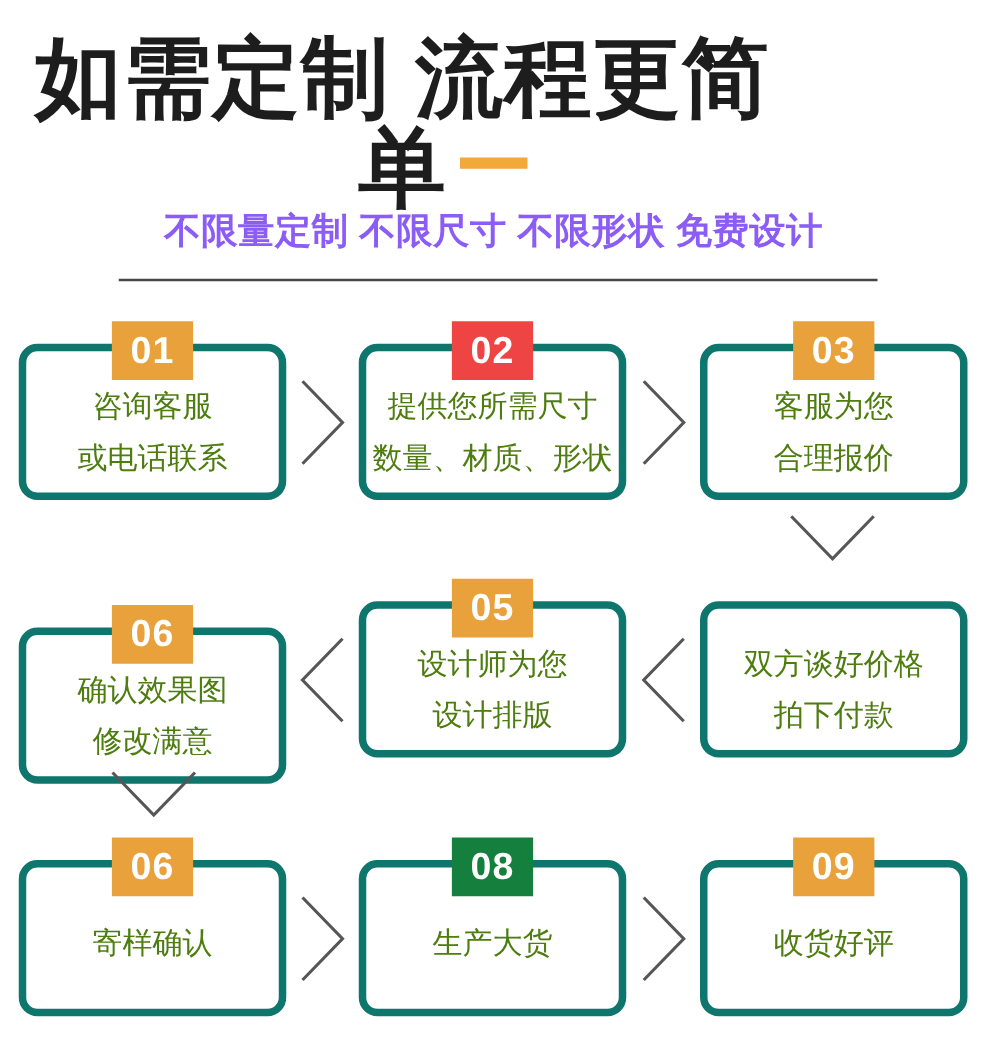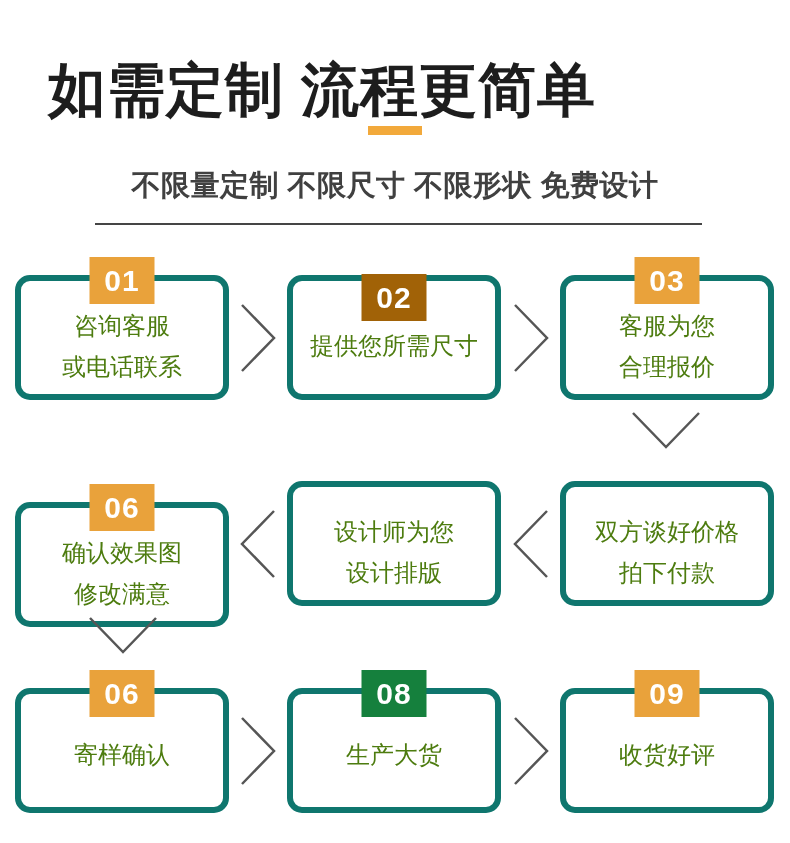--- a/index.html
+++ b/index.html
@@ -1,25 +1,25 @@
 <!DOCTYPE html>
 <html><head>
 <meta charset="utf-8">
 <style>
   html,body{margin:0;padding:0;background:#ffffff;}
   body{font-family:"Liberation Sans","DejaVu Sans",sans-serif;}
   .stage{position:relative;width:790px;height:843px;background:#ffffff;overflow:hidden;margin:0 auto;}
 
   
   .title{position:absolute;top:26px;left:0;width:644px;text-align:center;
-         font-size:58px;line-height:72px;font-weight:bold;color:#1d1d1d;letter-spacing:1px;margin-top:28px;}
+         font-size:70px;line-height:72px;font-weight:bold;color:#1d1d1d;letter-spacing:1px;}
   .dash{position:absolute;top:126px;left:50%;transform:translateX(-50%);
         width:54px;height:9px;background:#F2A93B;}
   .subtitle{position:absolute;top:166px;left:0;width:790px;text-align:center;
-            font-size:29px;line-height:38px;font-weight:bold;color:#404040;letter-spacing:0.5px;}
+            font-size:29px;line-height:38px;font-weight:bold;color:#8b5cf6;letter-spacing:0.5px;}
   .divider{position:absolute;top:223px;left:95px;width:607px;height:2px;background:#454545;}
 
   
   .step{position:absolute;width:214px;height:125px;background:#fff;
         border:6px solid #0f766e;border-radius:15px;box-sizing:border-box;
         display:flex;align-items:center;justify-content:center;}
   .badge{position:absolute;top:-24px;left:50%;transform:translateX(-50%);
          width:65px;height:47px;background:#E9A23B;color:#ffffff;
          display:flex;align-items:center;justify-content:center;
          font-size:30px;font-weight:bold;z-index:2;letter-spacing:1px;}
@@ -60,40 +60,42 @@
   <div class="divider"></div>
 
   <div class="step s1">
     <div class="badge" style="background: rgb(233, 162, 59);">01</div>
     <div class="step-text">
       <div class="line">咨询客服</div>
       <div class="line">或电话联系</div>
     </div>
   </div>
   <div class="step s2">
-    <div class="badge" style="background: #a16207; margin-top: 17px;">02</div>
+    <div class="badge" style="background: #ef4444;">02</div>
     <div class="step-text">
       <div class="line">提供您所需尺寸</div>
+      <div class="line">数量、材质、形状</div>
     </div>
   </div>
   <div class="step s3">
     <div class="badge" style="background: rgb(233, 162, 59);">03</div>
     <div class="step-text">
       <div class="line">客服为您</div>
       <div class="line">合理报价</div>
     </div>
   </div>
 
   <div class="step s4">
     <div class="step-text">
       <div class="line">双方谈好价格</div>
       <div class="line">拍下付款</div>
     </div>
   </div>
   <div class="step s5">
+    <div class="badge" style="background: rgb(233, 162, 59);">05</div>
     <div class="step-text">
       <div class="line">设计师为您</div>
       <div class="line">设计排版</div>
     </div>
   </div>
   <div class="step s6">
     <div class="badge" style="background: rgb(233, 162, 59);">06</div>
     <div class="step-text">
       <div class="line">确认效果图</div>
       <div class="line">修改满意</div>

